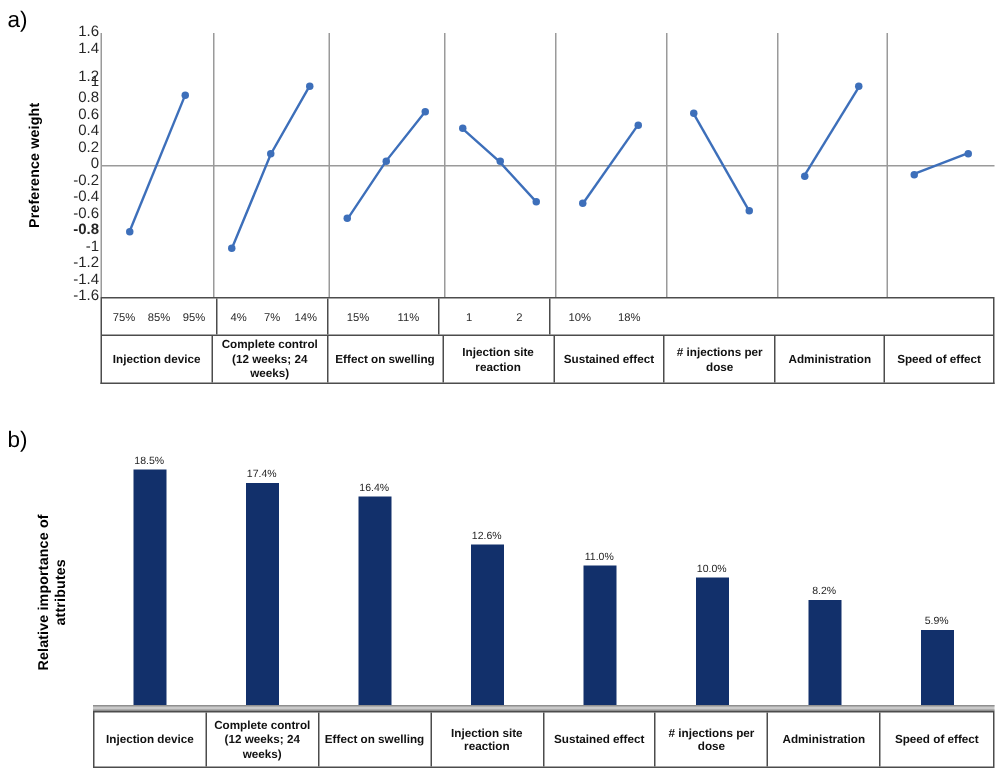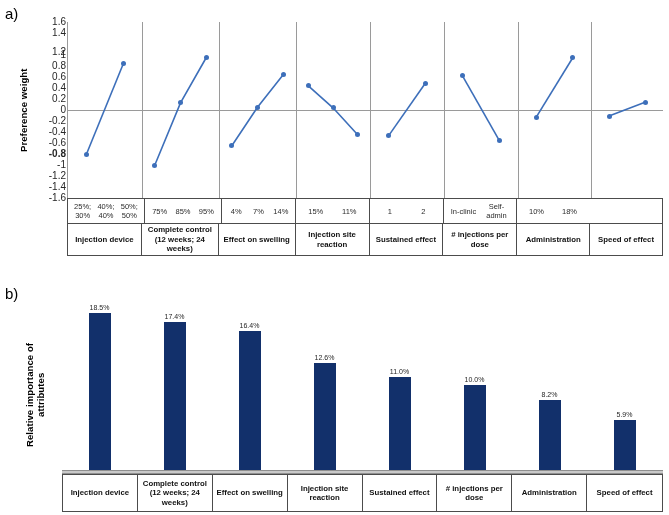--- a/index.html
+++ b/index.html
@@ -158,45 +158,36 @@
       <div class="pt" style="left: 431.5px; top: 118.8px;"></div>
       <div class="a-sep" style="left: 450px;"></div>
       <div class="pt" style="left: 468.25px; top: 95.15px;"></div>
       <div class="pt" style="left: 504.75px; top: 35.75px;"></div>
       <div class="a-sep" style="left: 523px;"></div>
       <div class="pt" style="left: 541px; top: 94.05px;"></div>
       <div class="pt" style="left: 577px; top: 80.3px;"></div>
     </div>
   <div id="a-levels">
       <div class="lvcell" style="width: 77px;">
-        <span class="lvitem">25%; 30%</span>
-        <span class="lvitem">40%; 40%</span>
-        <span class="lvitem">50%; 50%</span>
-      </div>
-      <div class="lvcell" style="width: 77px;">
         <span class="lvitem">75%</span>
         <span class="lvitem">85%</span>
         <span class="lvitem">95%</span>
       </div>
       <div class="lvcell" style="width: 74px;">
         <span class="lvitem">4%</span>
         <span class="lvitem">7%</span>
         <span class="lvitem">14%</span>
       </div>
       <div class="lvcell" style="width: 74px;">
         <span class="lvitem">15%</span>
         <span class="lvitem">11%</span>
       </div>
       <div class="lvcell" style="width: 74px;">
         <span class="lvitem">1</span>
         <span class="lvitem">2</span>
-      </div>
-      <div class="lvcell" style="width: 73px;">
-        <span class="lvitem">In-clinic</span>
-        <span class="lvitem">Self-admin</span>
       </div>
       <div class="lvcell" style="width: 72px;">
         <span class="lvitem">10%</span>
         <span class="lvitem">18%</span>
       </div>
     </div>
   <div id="a-attrs">
       <div class="atcell" style="width: 74px;">Injection device</div>
       <div class="atcell" style="width: 77px;">Complete control (12 weeks; 24 weeks)</div>
       <div class="atcell" style="width: 77px;">Effect on swelling</div>

